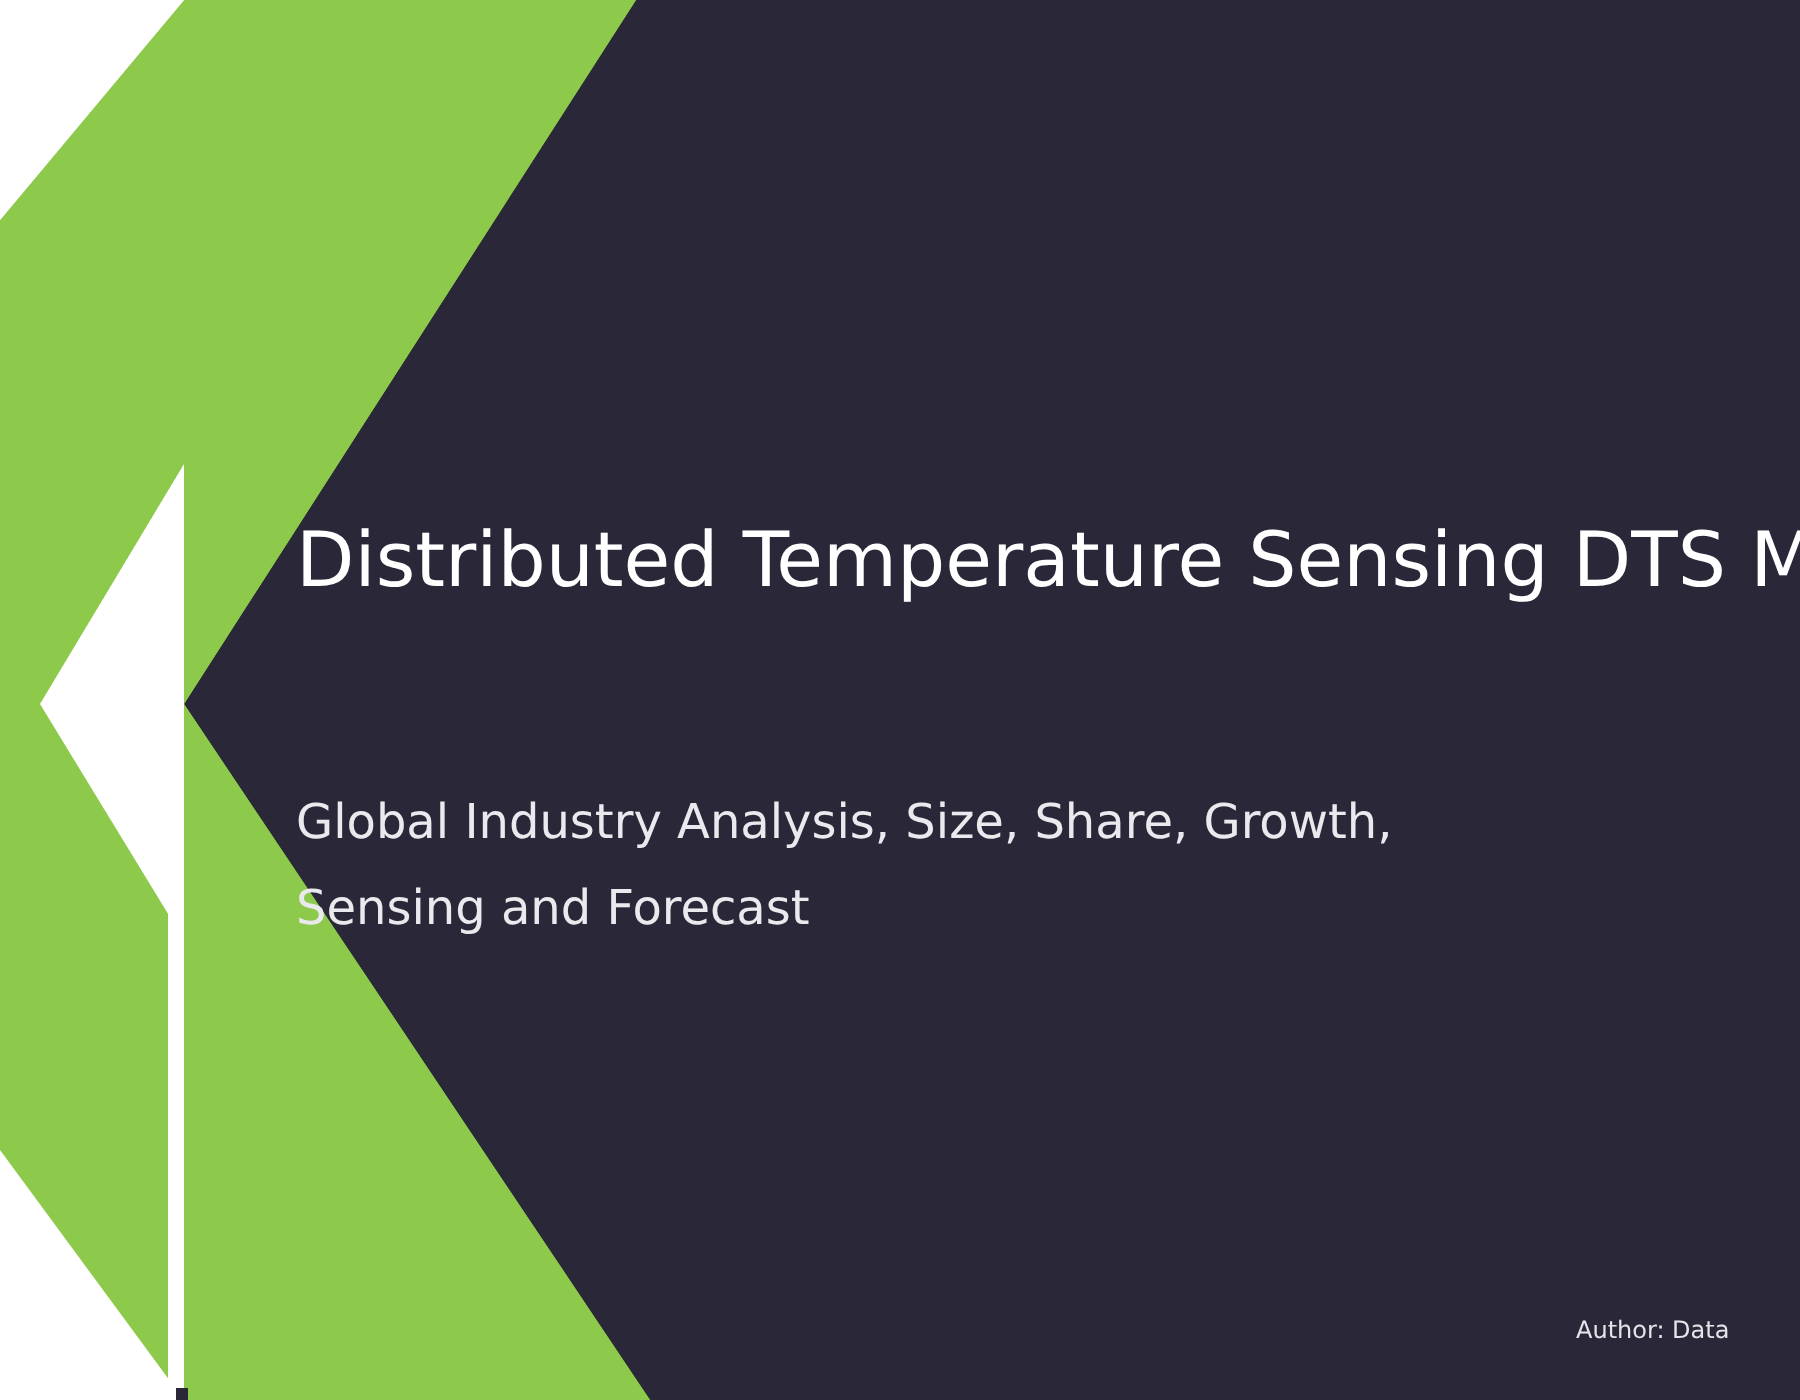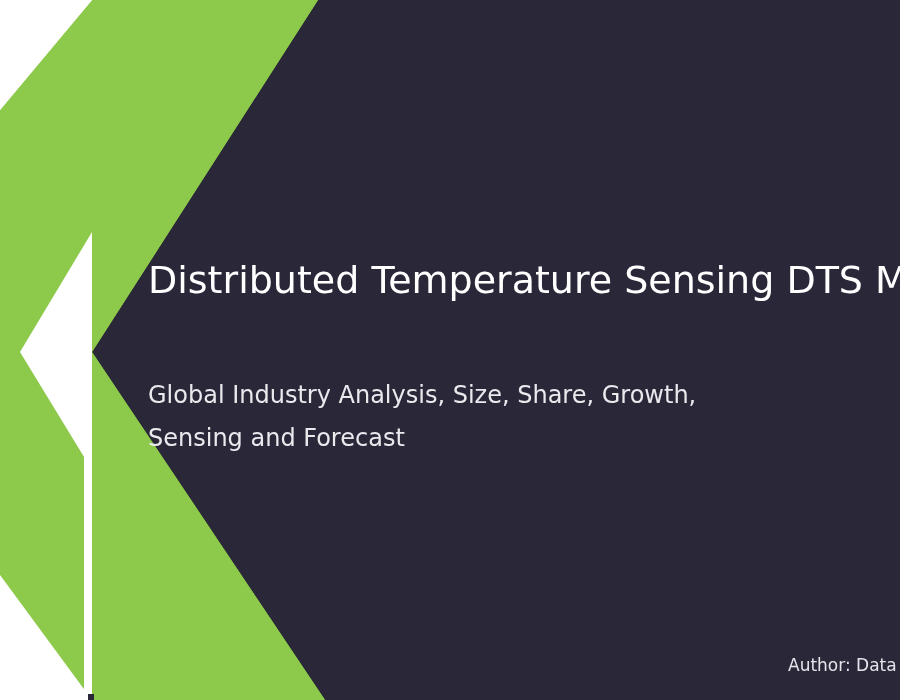--- a/index.html
+++ b/index.html
@@ -41,34 +41,34 @@
     font-size: 38px;
     line-height: 50px;
     font-weight: 400;
     color: #ffffff;
     white-space: nowrap;
     letter-spacing: 0px;
   }
   .slide-subtitle {
     position: absolute;
     left: 148px;
-    top: 374px;
+    top: 390px;
     width: 640px;
     font-size: 24px;
     line-height: 43px;
     font-weight: 400;
     color: #e9e9ee;
   }
   .slide-subtitle .sub-line { display: block; white-space: nowrap; }
 
   .slide-author {
     position: absolute;
     left: 788px;
     top: 652px;
-    font-size: 17px;
+    font-size: 12px;
     line-height: 26px;
     font-weight: 400;
     color: #e4e4ea;
     white-space: nowrap;
   }
 </style>
 </head>
 <body>
 
 <div id="slide">

